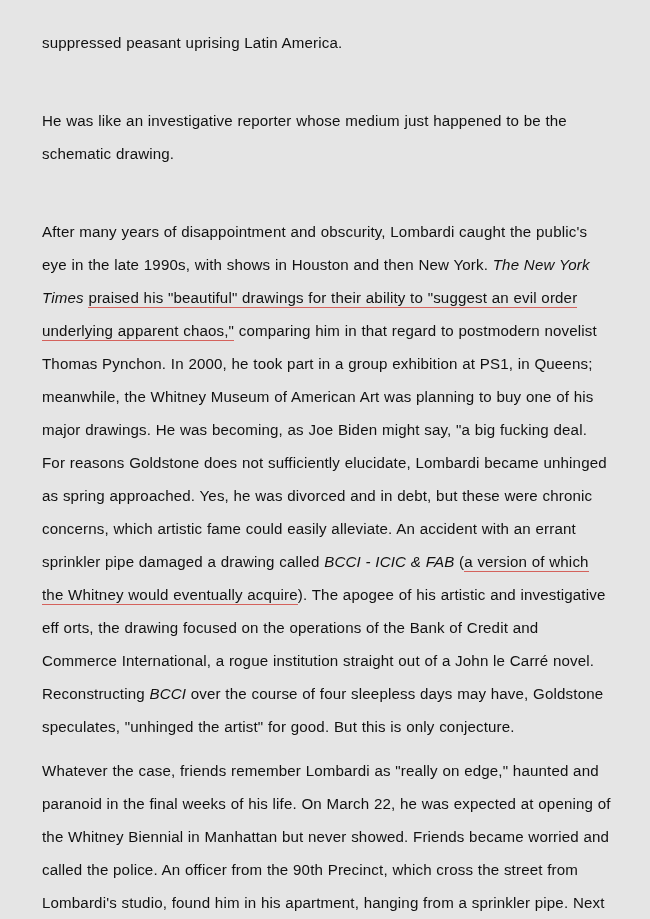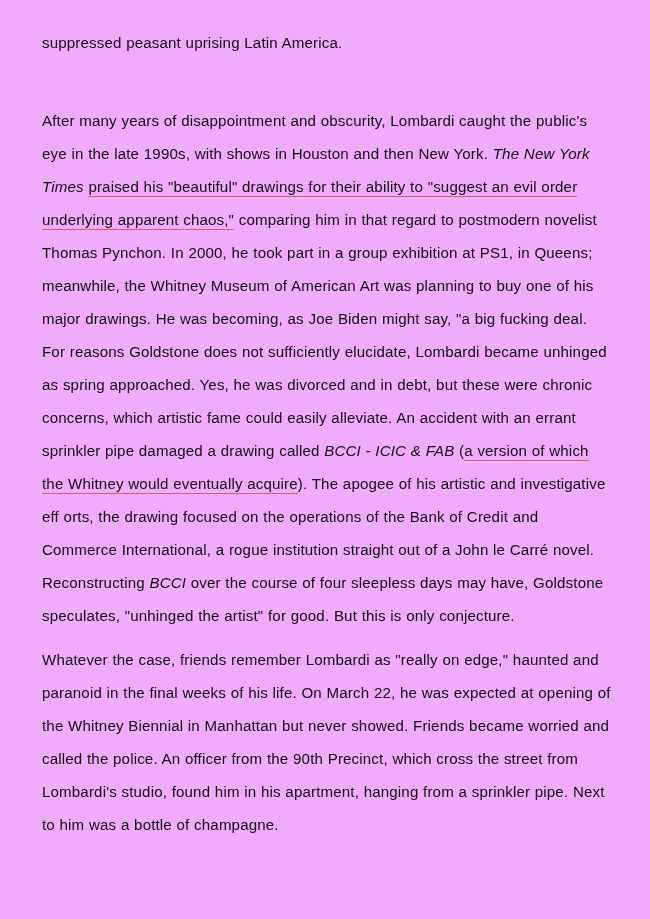--- a/index.html
+++ b/index.html
@@ -16,21 +16,21 @@
     color: #111111;
     -webkit-font-smoothing: antialiased;
   }
 
   .page {
     position: absolute;
     left: 0;
     top: 0;
     width: 650px;
     height: 919px;
-    background: #f0abfc;
+    background: #e5e5e5;
     box-sizing: border-box;
     padding: 26px 40px 0 42px;
   }
 
   .doc-body {
     width: 570px;
   }
 
   p.para {
     margin: 0;
@@ -63,20 +63,21 @@
   }
 </style>
 </head>
 <body>
 
 <div class="page">
   <div class="doc-body">
 
     <p class="para gap-none"><span>suppressed peasant uprising Latin America.</span></p>
 
+    <p class="para gap-lg"><span>He was like an investigative reporter whose medium just happened to be the schematic drawing.</span></p>
 
     <p class="para gap-lg"><span>After many years of disappointment and obscurity, Lombardi caught the public's eye in the late 1990s, with shows in Houston and then New York. </span><em class="title-italic">The New York Times</em><span> </span><a href="#" class="link-underline">praised his "beautiful" drawings for their ability to "suggest an evil order underlying apparent chaos,"</a><span> comparing him in that regard to postmodern novelist Thomas Pynchon. In 2000, he took part in a group exhibition at PS1, in Queens; meanwhile, the Whitney Museum of American Art was planning to buy one of his major drawings. He was becoming, as Joe Biden might say, "a big fucking deal.</span></p>
 
     <p class="para gap-md"><span>For reasons Goldstone does not sufficiently elucidate, Lombardi became unhinged as spring approached. Yes, he was divorced and in debt, but these were chronic concerns, which artistic fame could easily alleviate. An accident with an errant sprinkler pipe damaged a drawing called </span><em class="title-italic">BCCI - ICIC &amp; FAB</em><span> (</span><a href="#" class="link-underline">a version of which the Whitney would eventually acquire</a><span>). The apogee of his artistic and investigative eff orts,  the drawing focused on the operations of the Bank of Credit and Commerce International, a rogue institution straight out of a John le Carré novel. Reconstructing </span><em class="title-italic">BCCI</em><span> over the course of four sleepless days may have, Goldstone speculates, "unhinged the artist" for good. But this is only conjecture.</span></p>
 
     <p class="para gap-sm"><span>Whatever the case, friends remember Lombardi as "really on edge," haunted and paranoid in the final weeks of his life. On March 22, he was expected at opening of the Whitney Biennial in Manhattan but never showed. Friends became worried and called the police. An officer from the 90th Precinct, which cross the street from Lombardi's studio, found him in his apartment, hanging from a sprinkler pipe. Next to him was a bottle of champagne.</span></p>
 
   </div>
 </div>
 

